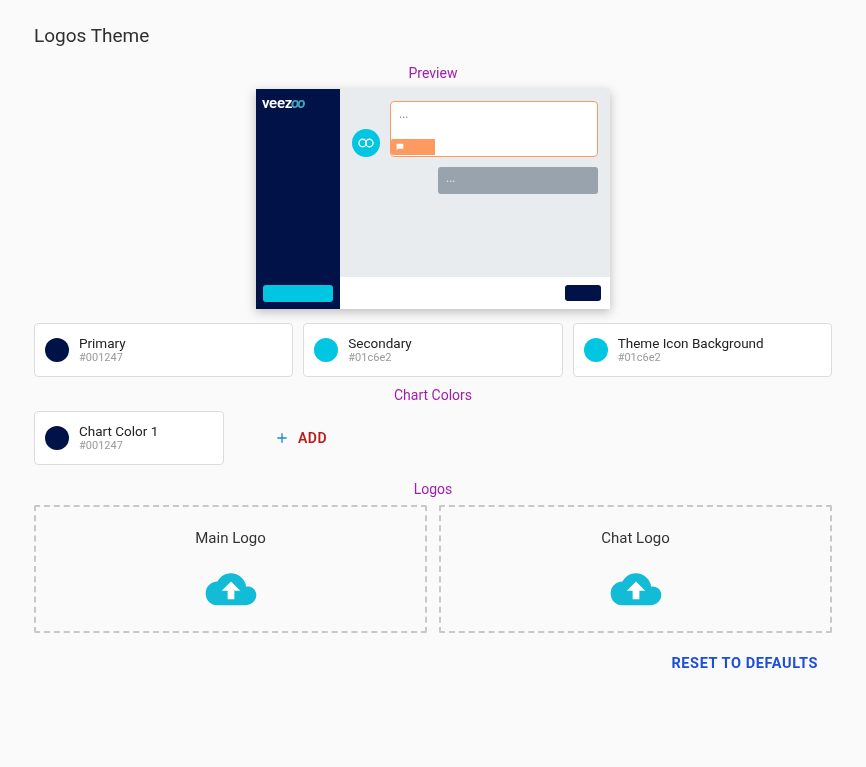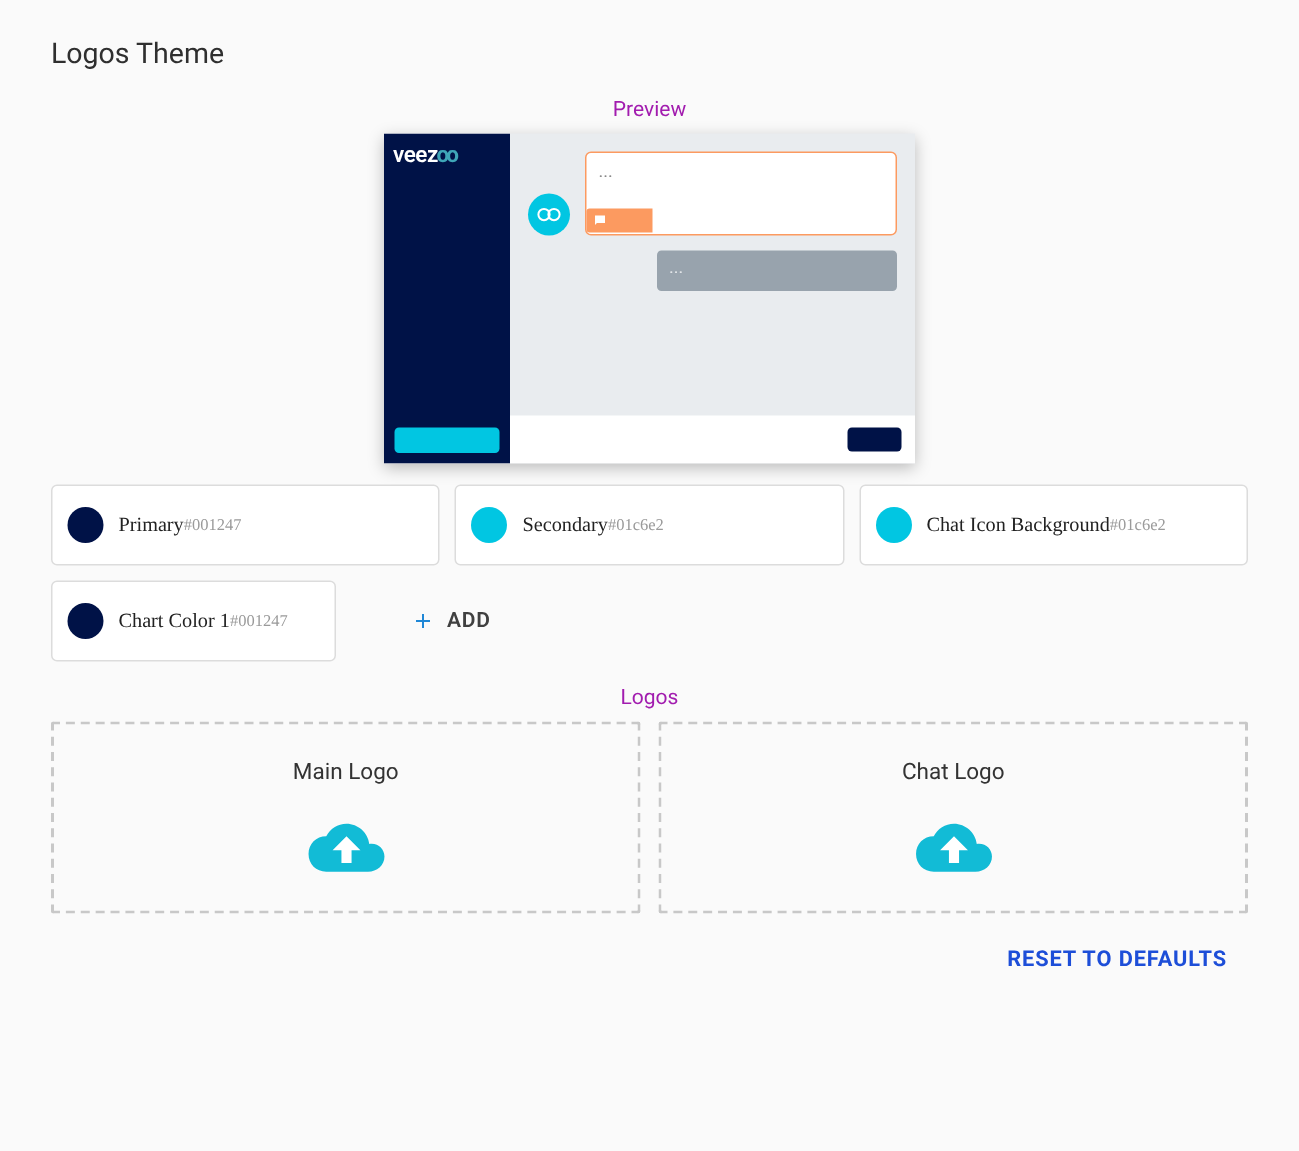--- a/index.html
+++ b/index.html
@@ -46,21 +46,21 @@
   .preview-logo {
     color: #fff;
     font-size: 15px;
     font-weight: 600;
     padding: 5px 6px 0 6px;
     letter-spacing: -0.3px;
     display: flex;
     align-items: center;
     gap: 0;
   }
-  .preview-logo .oo { color: #3fa6b8; font-weight: 700; letter-spacing: -2px; margin-left: -1px;}
+  .preview-logo .oo { color: #3fa6b8; font-weight: 700; letter-spacing: -2px; margin-left: -1px; font-style: italic;}
   .preview-sidebar-pill {
     height: 17px;
     margin: 7px;
     background: #01c6e2;
     border-radius: 3px;
   }
   .preview-main {
     flex: 1;
     position: relative;
     display: flex;
@@ -153,35 +153,35 @@
     gap: 10px;
     cursor: pointer;
     min-height: 54px;
   }
   .color-swatch {
     width: 24px;
     height: 24px;
     border-radius: 50%;
     flex-shrink: 0;
   }
-  .color-info { display: flex; flex-direction: row; line-height: 1.1; font-family: Liberation Serif, serif; }
+  .color-info { display: flex; flex-direction: column; line-height: 1.1; }
   .color-name { font-size: 13.5px; color: #222; }
   .color-hex { font-size: 11px; color: #9a9a9a; margin-top: 1px; }
   .chart-row {
     display: flex;
     gap: 22px;
     margin-bottom: 16px;
   }
   .chart-row .color-card { flex: 0 0 190px; }
   .add-btn {
     display: flex;
     align-items: center;
     justify-content: center;
     gap: 8px;
-    color: #404040;
+    color: #b91c1c;
     font-size: 14px;
     font-weight: 600;
     letter-spacing: 0.5px;
     cursor: pointer;
     padding: 0 28px;
   }
   .add-btn svg { width: 16px; height: 16px; }
   
   .logo-grid {
     display: flex;
@@ -270,26 +270,27 @@
     <div class="color-card">
       <div class="color-swatch" style="background:#01c6e2"></div>
       <div class="color-info">
         <span class="color-name">Secondary</span>
         <span class="color-hex">#01c6e2</span>
       </div>
     </div>
     <div class="color-card">
       <div class="color-swatch" style="background:#01c6e2"></div>
       <div class="color-info">
-        <span class="color-name">Chat Icon Background</span>
+        <span class="color-name">Theme Icon Background</span>
         <span class="color-hex">#01c6e2</span>
       </div>
     </div>
   </div>
 
+  <div class="section-label">Chart Colors</div>
 
   <div class="chart-row">
     <div class="color-card">
       <div class="color-swatch" style="background:#001247"></div>
       <div class="color-info">
         <span class="color-name">Chart Color 1</span>
         <span class="color-hex">#001247</span>
       </div>
     </div>
     <div class="add-btn">

